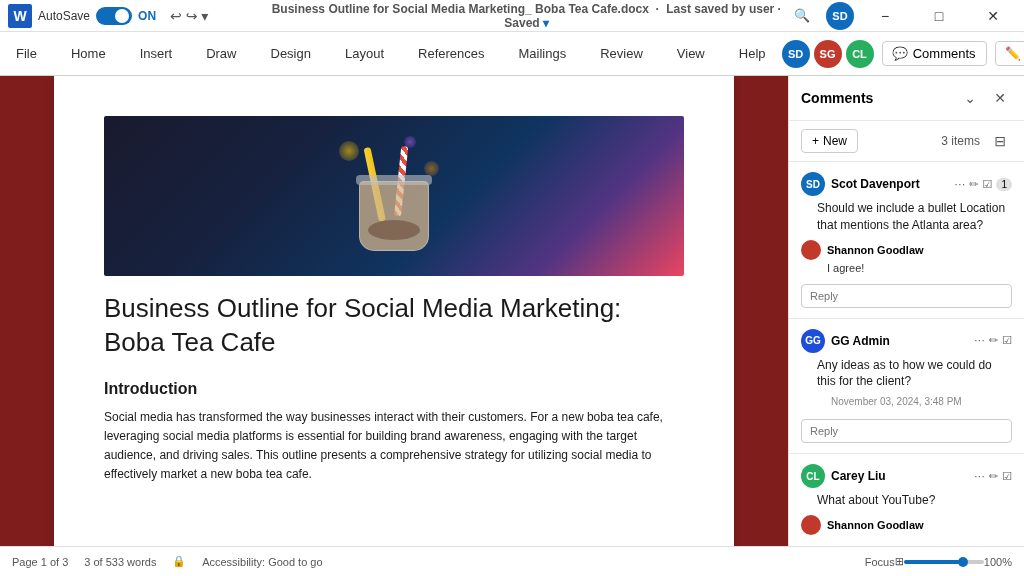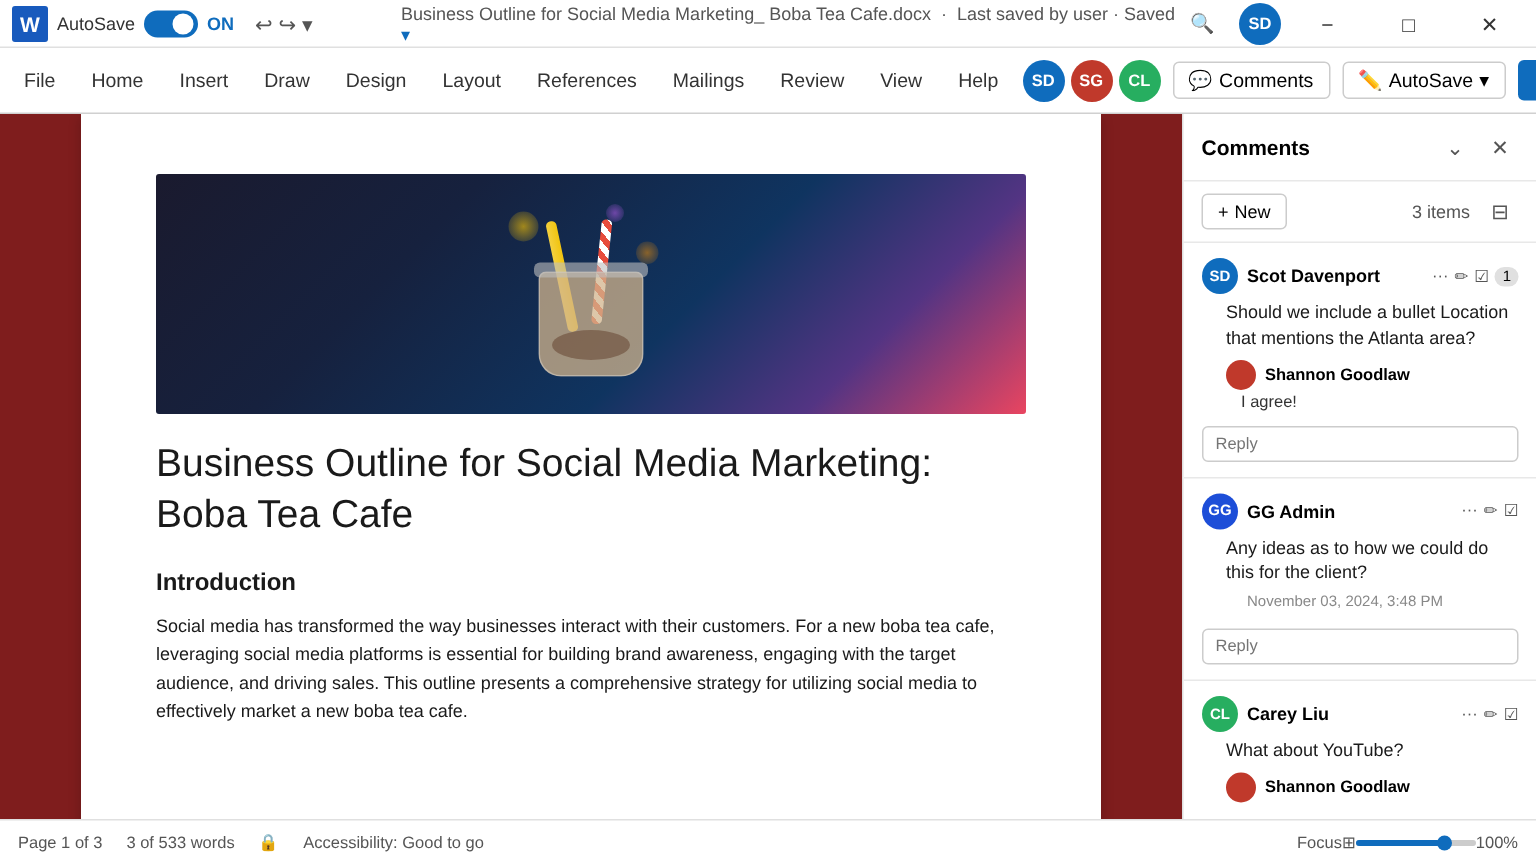--- a/index.html
+++ b/index.html
@@ -8,29 +8,29 @@
     
     .title-bar {
       display: flex; align-items: center; height: 32px; background: #fff;
       padding: 0 8px; border-bottom: 1px solid #e0e0e0;
     }
     .title-bar-left { display: flex; align-items: center; gap: 6px; flex: 1; }
     .word-logo { width: 24px; height: 24px; background: #185abd; border-radius: 2px; display: flex; align-items: center; justify-content: center; color: white; font-weight: bold; font-size: 14px; }
     .autosave-label { font-size: 12px; color: #333; }
     .autosave-toggle { background: #0f6cbd; border-radius: 10px; width: 36px; height: 18px; display: flex; align-items: center; padding: 2px 3px; cursor: pointer; }
     .autosave-toggle-knob { width: 14px; height: 14px; background: white; border-radius: 50%; margin-left: auto; }
-    .title-bar-center { flex: 2; font-size: 12px; color: #555; }
+    .title-bar-center { flex: 2; text-align: center; font-size: 12px; color: #555; font-weight: bold; }
     .title-bar-right { display: flex; align-items: center; gap: 8px; }
     .win-btn { width: 46px; height: 32px; display: flex; align-items: center; justify-content: center; font-size: 14px; cursor: pointer; color: #333; }
     .search-btn { width: 32px; height: 32px; display: flex; align-items: center; justify-content: center; }
     .avatar-circle { width: 28px; height: 28px; border-radius: 50%; display: flex; align-items: center; justify-content: center; font-size: 11px; font-weight: bold; color: white; cursor: pointer; }
 
     
     .ribbon { display: flex; align-items: center; height: 44px; background: #fff; border-bottom: 1px solid #d0d0d0; padding: 0 8px; gap: 4px; }
-    .ribbon-menu { display: flex; gap: 8px; }
+    .ribbon-menu { display: flex; gap: 18px; }
     .ribbon-item { padding: 4px 8px; font-size: 13px; color: #333; cursor: pointer; border-radius: 3px; }
     .ribbon-spacer { flex: 1; }
     .ribbon-right { display: flex; align-items: center; gap: 8px; }
     .comments-btn { display: flex; align-items: center; gap: 4px; padding: 4px 10px; border: 1px solid #ccc; border-radius: 4px; cursor: pointer; font-size: 13px; }
     .editing-btn { display: flex; align-items: center; gap: 4px; padding: 4px 10px; border: 1px solid #ccc; border-radius: 4px; cursor: pointer; font-size: 13px; }
     .share-btn { display: flex; align-items: center; gap: 4px; padding: 6px 14px; background: #0f6cbd; color: white; border: none; border-radius: 4px; cursor: pointer; font-size: 13px; font-weight: 500; }
     .user-avatars { display: flex; gap: 4px; }
 
     
     .main-area { display: flex; height: calc(576px - 32px - 44px - 30px); }
@@ -60,21 +60,21 @@
     .comment-thread { border-bottom: 1px solid #e8e8e8; padding: 10px 12px; }
     .comment-author-row { display: flex; align-items: center; gap: 6px; margin-bottom: 4px; }
     .comment-avatar { width: 24px; height: 24px; border-radius: 50%; display: flex; align-items: center; justify-content: center; font-size: 10px; font-weight: bold; color: white; flex-shrink: 0; }
     .comment-author { font-size: 12px; font-weight: 600; flex: 1; }
     .comment-actions { display: flex; gap: 4px; }
     .comment-action-btn { font-size: 11px; color: #555; cursor: pointer; }
     .comment-badge { font-size: 10px; background: #e0e0e0; border-radius: 8px; padding: 1px 5px; }
     .comment-text { font-size: 12px; color: #1a1a1a; line-height: 1.4; margin-bottom: 6px; margin-left: 16px; }
     .comment-timestamp { font-size: 10px; color: #888; margin-left: 30px; margin-bottom: 6px; }
 
-    .reply-author-row { display: flex; align-items: center; gap: 6px; margin: 6px 0 2px 16px; text-align: right; }
+    .reply-author-row { display: flex; align-items: center; gap: 6px; margin: 6px 0 2px 0; text-align: right; }
     .reply-avatar { width: 20px; height: 20px; border-radius: 50%; background: #666; display: flex; align-items: center; justify-content: center; overflow: hidden; flex-shrink: 0; }
     .reply-author { font-size: 11px; font-weight: 600; }
     .reply-text { font-size: 11px; color: #333; margin-left: 26px; margin-bottom: 4px; }
 
     .reply-input { width: 100%; border: 1px solid #ccc; border-radius: 4px; padding: 5px 8px; font-size: 11px; color: #888; cursor: text; margin-top: 6px; }
 
     
     .status-bar { height: 30px; background: #fff; border-top: 1px solid #e0e0e0; display: flex; align-items: center; padding: 0 12px; gap: 16px; font-size: 11px; color: #555; }
     .status-right { margin-left: auto; display: flex; align-items: center; }
     .zoom-slider { width: 80px; height: 4px; background: #ccc; border-radius: 2px; position: relative; }

